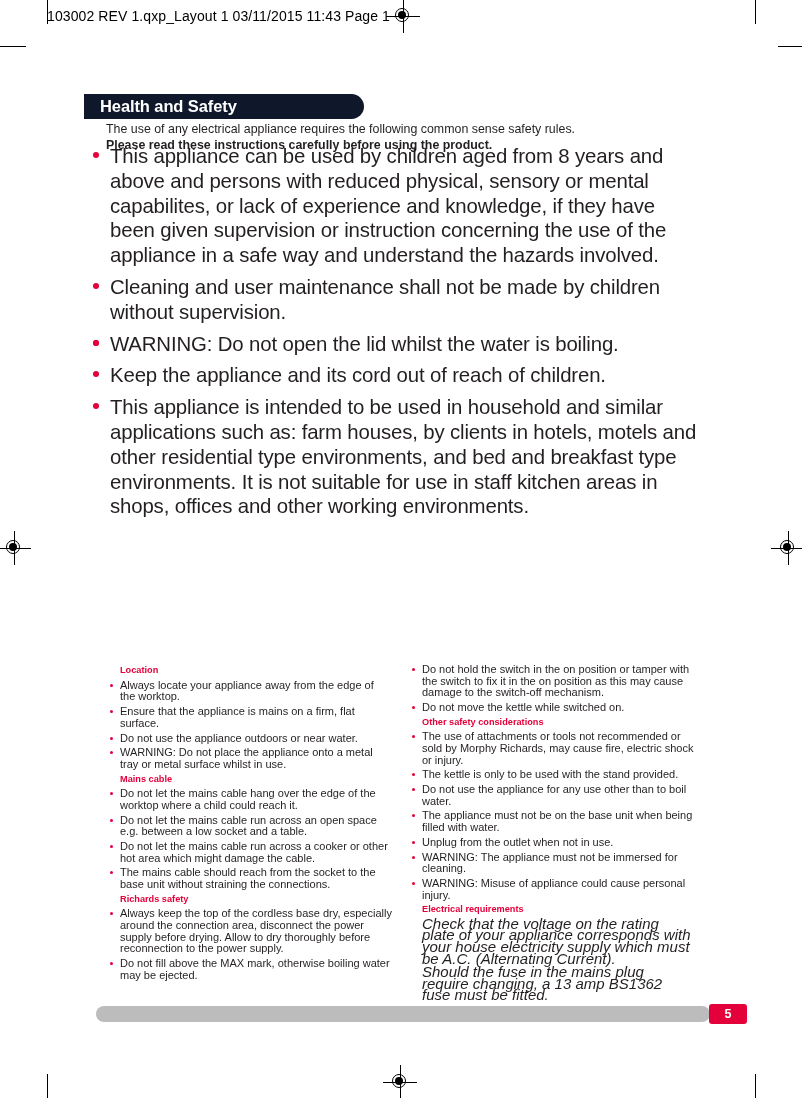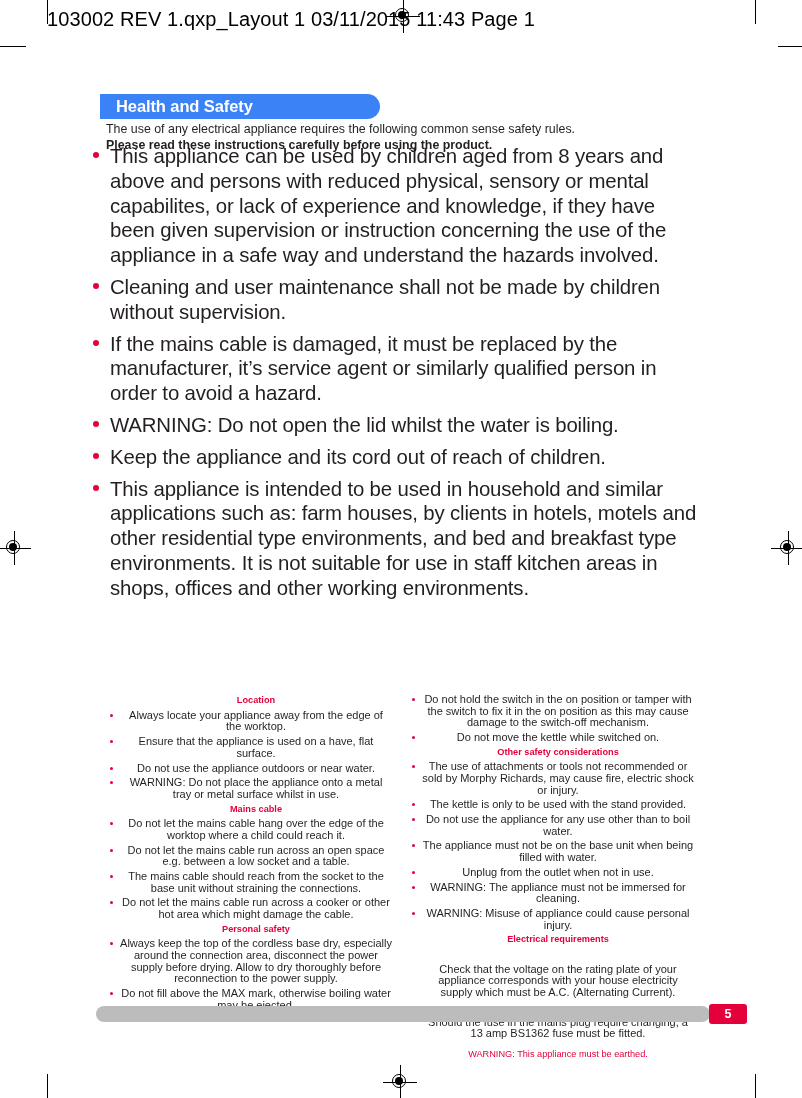--- a/index.html
+++ b/index.html
@@ -55,42 +55,42 @@
     top: 12.5px; left: -4px;
     height: 1px; width: 34px;
     background: #000;
   }
 
   
   .file-header {
     position: absolute;
     left: 47px;
     top: 8px;
-    font-size: 20px;
+    font-size: 14px;
     letter-spacing: 0.1px;
     white-space: nowrap;
     color: #000;
   }
 
   
   .page {
     position: absolute;
     left: 0;
     top: 0;
     width: 802px;
     height: 1098px;
   }
 
   .banner {
     position: absolute;
-    left: 100px;
+    left: 84px;
     top: 94px;
     width: 280px;
     height: 25px;
-    background: #3b82f6;
+    background: #0f172a;
     border-radius: 0 13px 13px 0;
   }
   .banner-label {
     position: absolute;
     left: 16px;
     top: 3px;
     font-size: 16.5px;
     font-weight: bold;
     color: #ffffff;
     letter-spacing: -0.1px;
@@ -127,24 +127,23 @@
     width: 6px;
     height: 6px;
     background: #e4003a;
     border-radius: 50%;
   }
 
   
   .columns {
     position: absolute;
     left: 104px;
-    top: 694px;
+    top: 664px;
     width: 600px;
     height: 320px;
-    text-align: center;
   }
   .col {
     position: absolute;
     top: 0;
     width: 288px;
   }
   .col-left { left: 0; }
   .col-right { left: 302px; }
 
   .sub-head {
@@ -169,23 +168,24 @@
     left: 6px;
     top: 4px;
     width: 3px;
     height: 3px;
     background: #e4003a;
     border-radius: 50%;
   }
 
   .s-para {
     padding-left: 16px;
-    font-size: 11px;
+    font-size: 15px;
     line-height: 11.6px;
-    margin-top: 18px;
+    margin-top: 2px;
+    font-style: italic;
   }
   .s-warn {
     padding-left: 16px;
     font-size: 9.2px;
     line-height: 11.6px;
     margin-top: 9px;
     color: #e4003a;
     font-weight: normal;
   }
 
@@ -270,21 +270,20 @@
     <div class="main-item">
       <span class="bullet"></span>
       <span>This appliance can be used by children aged from 8 years and above and persons with reduced physical, sensory or mental capabilites, or lack of experience and knowledge, if they have been given supervision or instruction concerning the use of the appliance in a safe way and understand the hazards involved.</span>
     </div>
     <div class="main-item">
       <span class="bullet"></span>
       <span>Cleaning and user maintenance shall not be made by children without supervision.</span>
     </div>
     <div class="main-item">
       <span class="bullet"></span>
-      <span>If the mains cable is damaged, it must be replaced by the manufacturer, it’s service agent or similarly qualified person in order to avoid a hazard.</span>
     </div>
     <div class="main-item">
       <span class="bullet"></span>
       <span>WARNING: Do not open the lid whilst the water is boiling.</span>
     </div>
     <div class="main-item">
       <span class="bullet"></span>
       <span>Keep the appliance and its cord out of reach of children.</span>
     </div>
     <div class="main-item">
@@ -297,21 +296,21 @@
 
     <div class="col col-left">
       <div class="sub-head first">Location</div>
 
       <div class="s-item">
         <span class="bullet"></span>
         <span>Always locate your appliance away from the edge of the worktop.</span>
       </div>
       <div class="s-item">
         <span class="bullet"></span>
-        <span>Ensure that the appliance is used on a have, flat surface.</span>
+        <span>Ensure that the appliance is mains on a firm, flat surface.</span>
       </div>
       <div class="s-item">
         <span class="bullet"></span>
         <span>Do not use the appliance outdoors or near water.</span>
       </div>
       <div class="s-item">
         <span class="bullet"></span>
         <span>WARNING: Do not place the appliance onto a metal tray or metal surface whilst in use.</span>
       </div>
 
@@ -320,28 +319,28 @@
       <div class="s-item">
         <span class="bullet"></span>
         <span>Do not let the mains cable hang over the edge of the worktop where a child could reach it.</span>
       </div>
       <div class="s-item">
         <span class="bullet"></span>
         <span>Do not let the mains cable run across an open space e.g. between a low socket and a table.</span>
       </div>
       <div class="s-item">
         <span class="bullet"></span>
+        <span>Do not let the mains cable run across a cooker or other hot area which might damage the cable.</span>
+      </div>
+      <div class="s-item">
+        <span class="bullet"></span>
         <span>The mains cable should reach from the socket to the base unit without straining the connections.</span>
       </div>
-      <div class="s-item">
-        <span class="bullet"></span>
-        <span>Do not let the mains cable run across a cooker or other hot area which might damage the cable.</span>
-      </div>
-
-      <div class="sub-head">Personal safety</div>
+
+      <div class="sub-head">Richards safety</div>
 
       <div class="s-item">
         <span class="bullet"></span>
         <span>Always keep the top of the cordless base dry, especially around the connection area, disconnect the power supply before drying. Allow to dry thoroughly before reconnection to the power supply.</span>
       </div>
       <div class="s-item">
         <span class="bullet"></span>
         <span>Do not fill above the MAX mark, otherwise boiling water may be ejected.</span>
       </div>
     </div>

